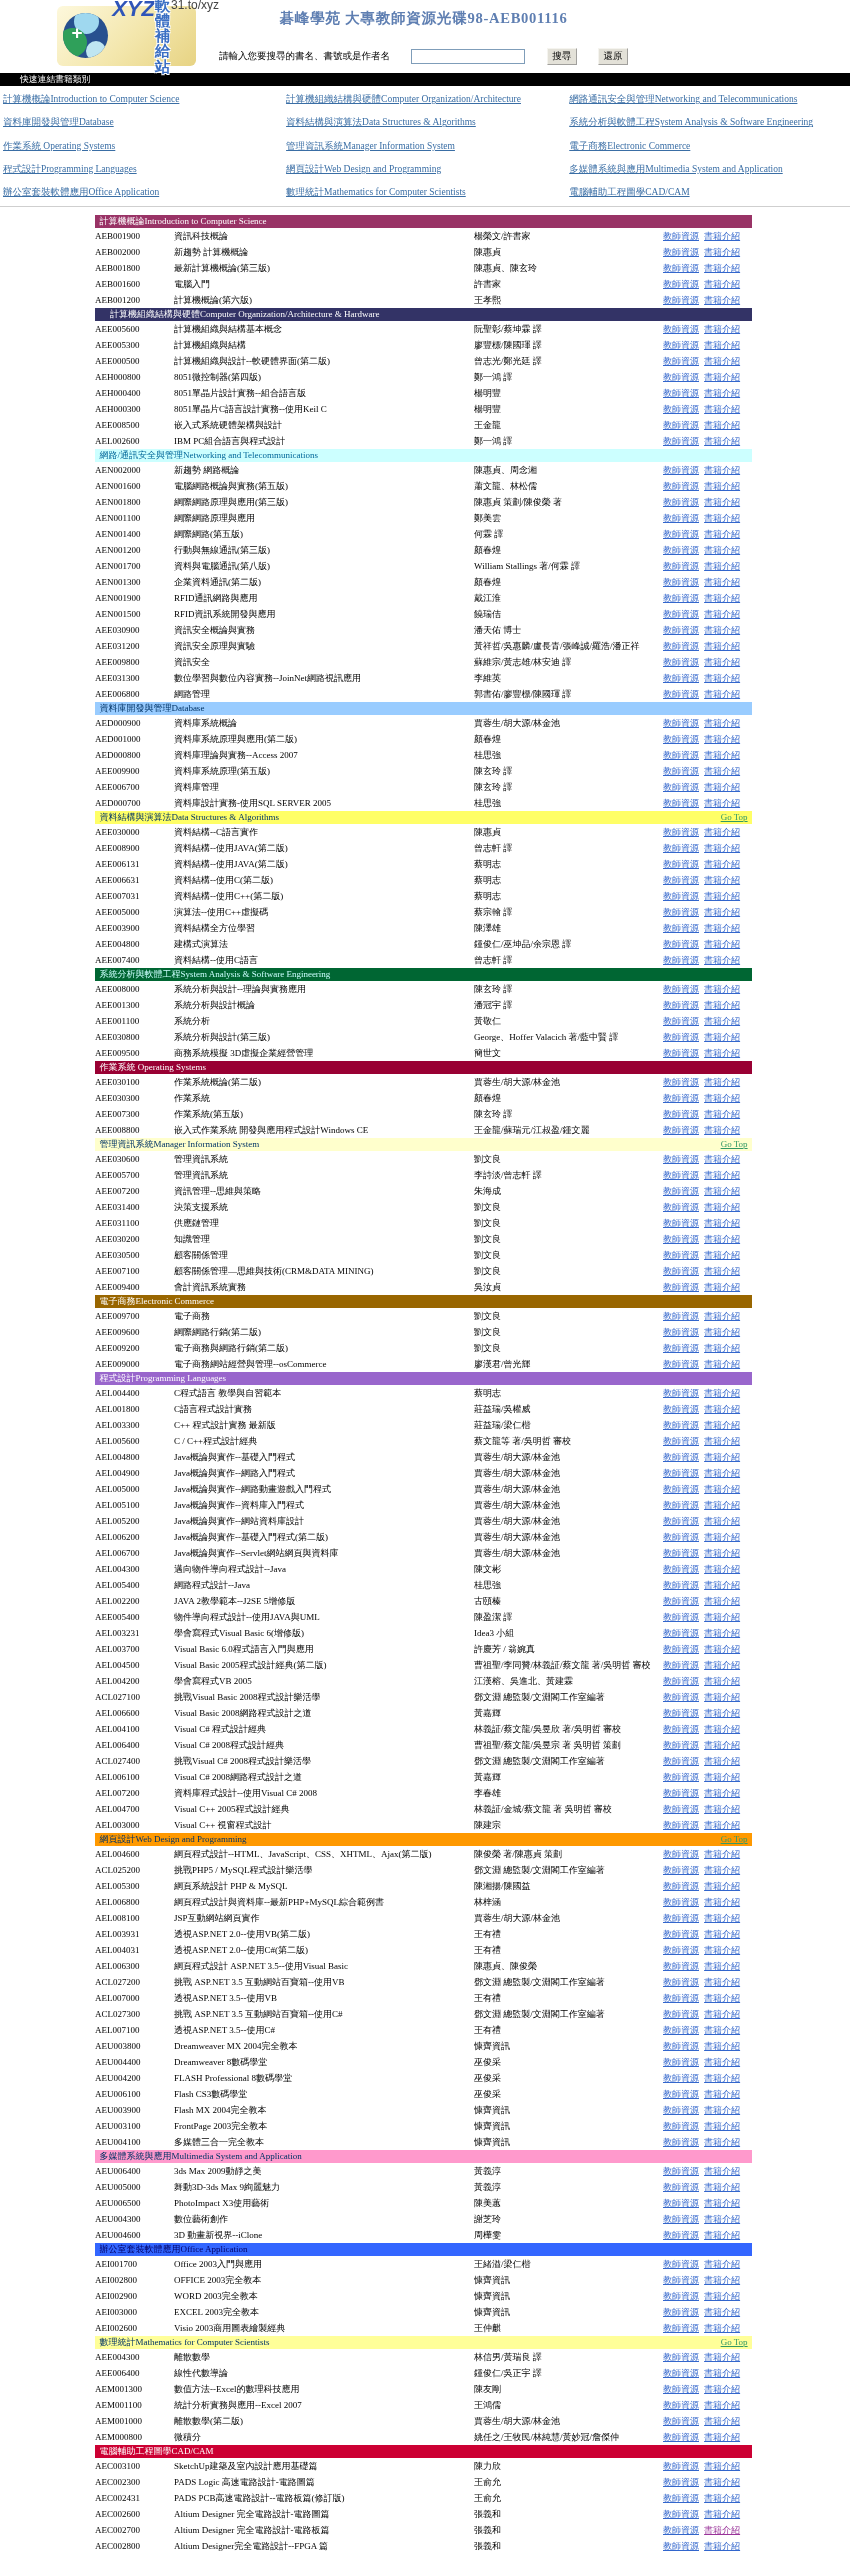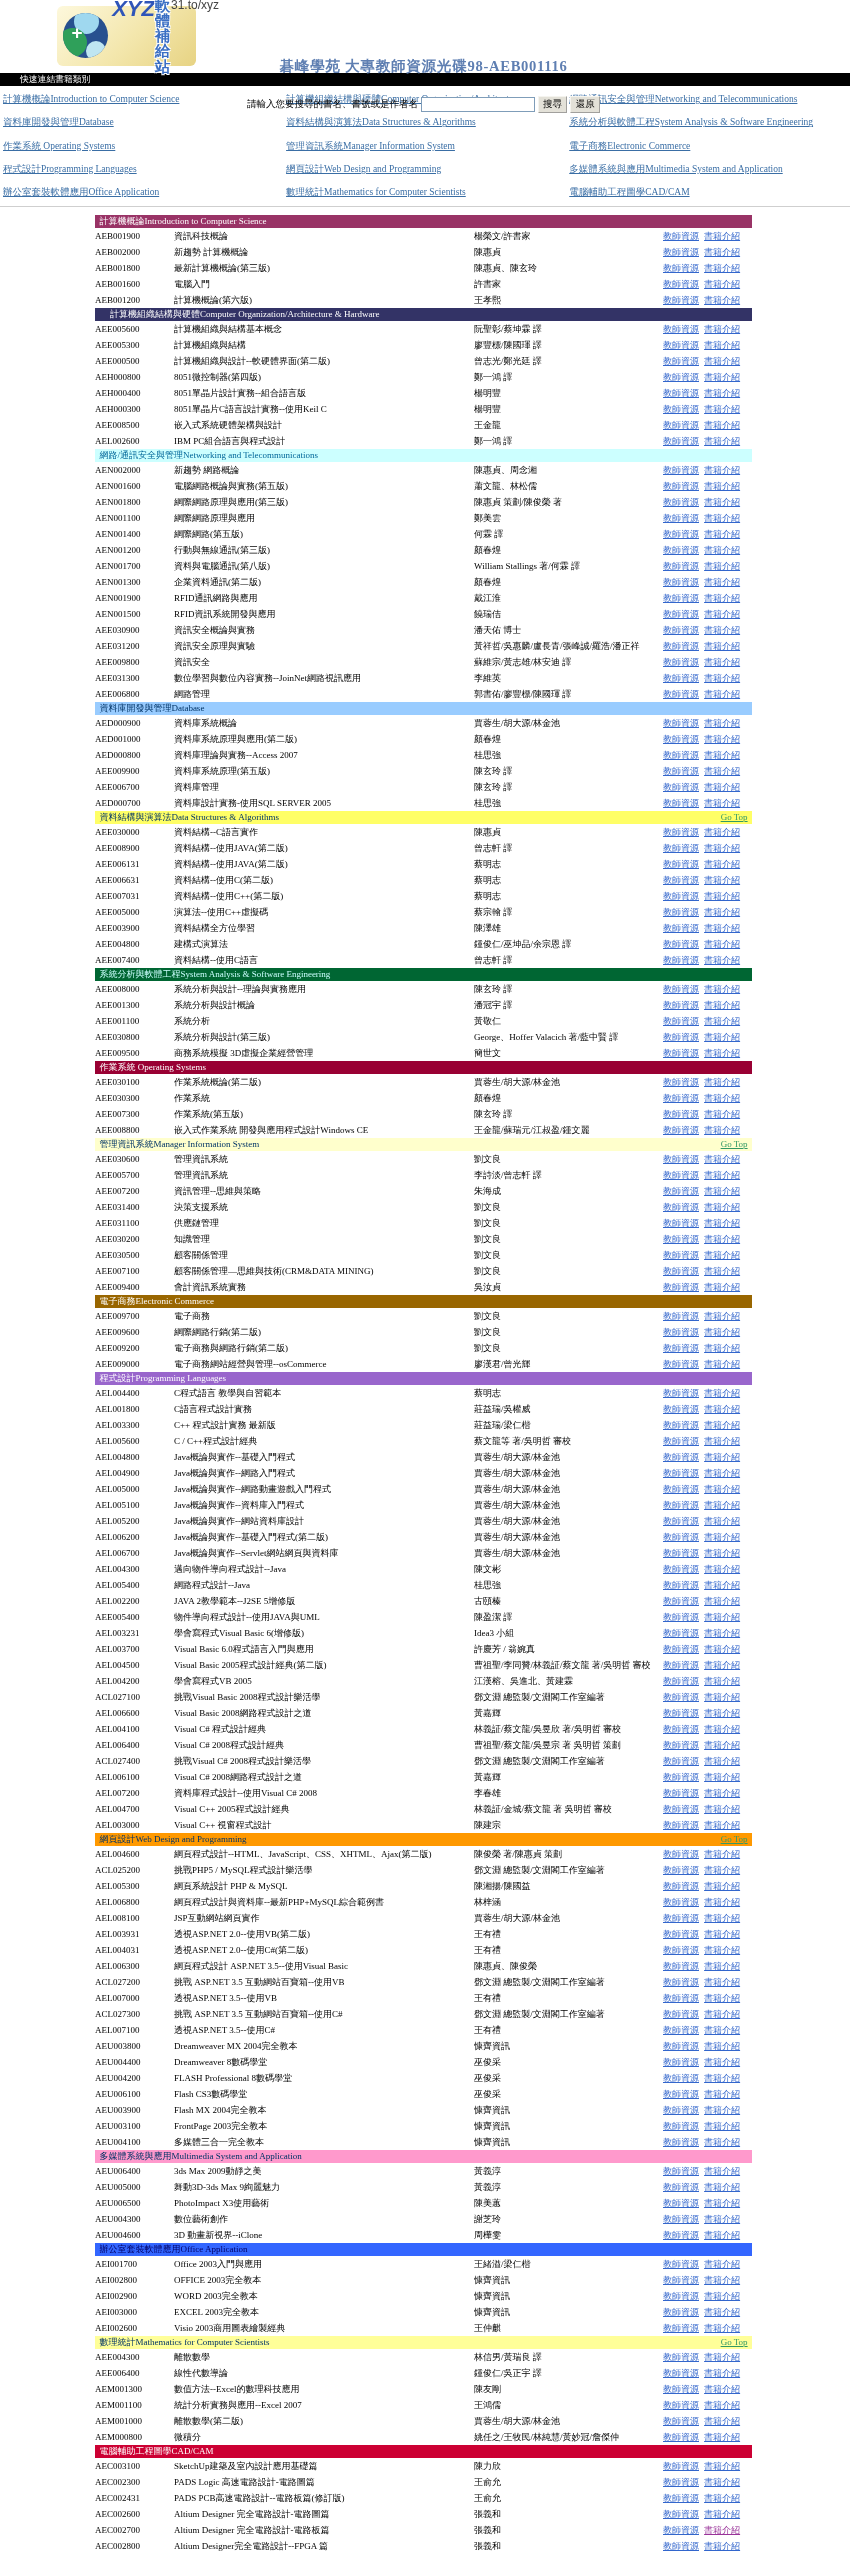--- a/index.html
+++ b/index.html
@@ -24,22 +24,22 @@
   .globe .g1 { position:absolute; width:25px; height:25px; border-radius:50%; background:#9fd8ef; top:-4.4px; left:11.7px; }
   .globe .g2 { position:absolute; width:29px; height:29px; border-radius:50%; background:#2fa05a; top:14.6px; left:-4.4px; }
   .globe .g3 { position:absolute; width:20.4px; height:20.4px; border-radius:50%; background:#bfe6f2; bottom:-2.9px; right:1.5px; }
   .globe .plus { position:absolute; color:#fff; font-weight:bold; font-size:19px; top:8.8px; left:8.8px; font-family:"Liberation Sans",sans-serif; }
   .logo-text { display:flex; flex-direction:row; line-height:1; }
   .logo-xyz { font-family:"Liberation Sans",sans-serif; font-style:italic; font-weight:bold; font-size:22px; color:#2f55b8; }
   .logo-cn { font-size:15.3px; font-weight:bold; color:#3b6fc4; letter-spacing:0.7px; text-shadow:0.7px 0.7px 0 #fff,-0.7px -0.7px 0 #fff,0.7px -0.7px 0 #fff,-0.7px 0.7px 0 #fff; }
   .logo-url { font-family:"Liberation Sans",sans-serif; font-size:12px; color:#444; text-align:right; margin-top:1.5px; }
 
   .header-main { position:absolute; left:219px; top:8.8px; width:409px; }
-  .page-title { text-align:center; font-size:14.6px; font-weight:bold; color:#5f7fb2; letter-spacing:0.7px;margin-top:48px; }
-  .search-row { margin-top:20.4px; display:flex; align-items:center; justify-content:center; gap:2.9px; }
+  .page-title { text-align:center; font-size:14.6px; font-weight:bold; color:#5f7fb2; letter-spacing:0.7px; }
+  .search-row { margin-top:20.4px; display:flex; align-items:center; justify-content:space-between; gap:2.9px; }
   .search-label { font-size:9.5px; color:#000; white-space:nowrap; }
   .search-input { width:109px; height:13px; border:0.7px solid #7f9db9; font-size:8.8px; padding:0 1.5px; }
   .btn {
     font-family:Liberation Mono, monospace;
     font-size:9.5px; padding:0.7px 4.4px;
     background:#e3e1d8; border:1.5px outset #f5f4ef; color:#000;
   }
 
   
   .quickbar { background:#000; color:#fff; font-size:8.8px; height:13px; line-height:13px; padding-left:20px; }

